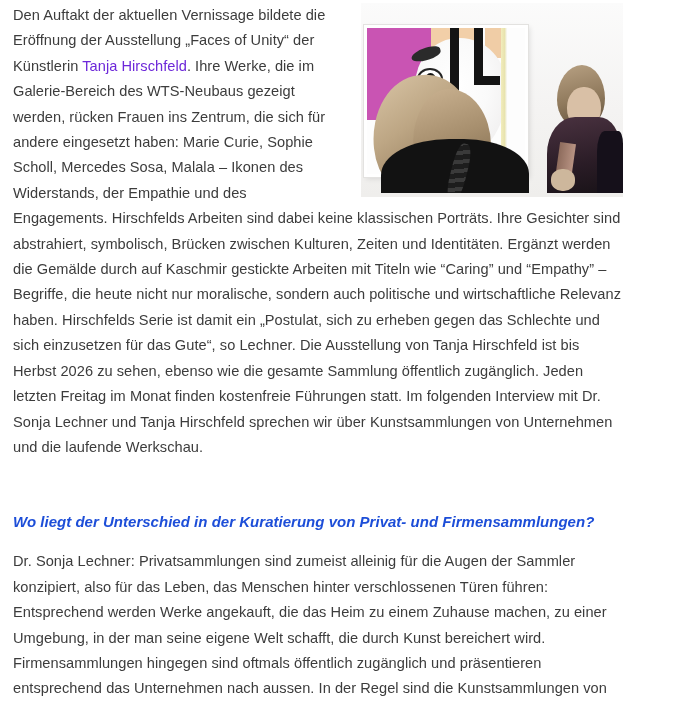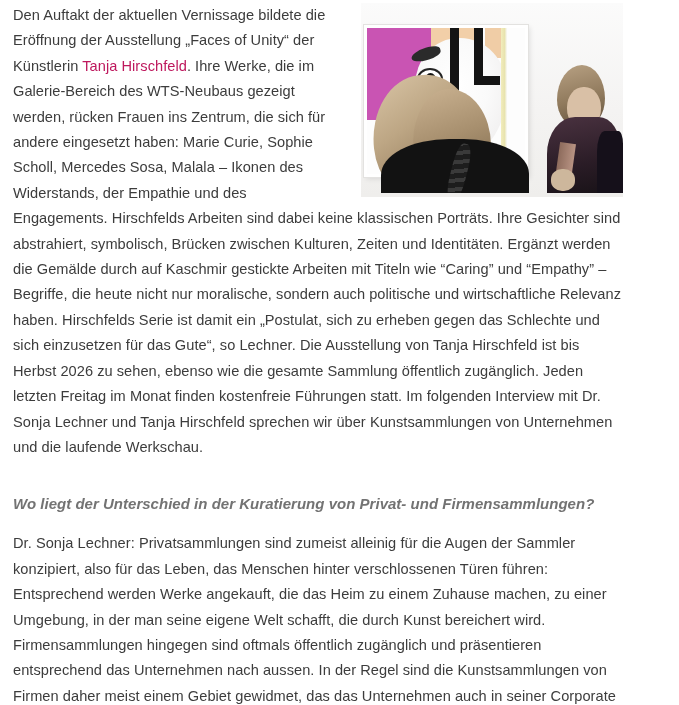--- a/index.html
+++ b/index.html
@@ -185,30 +185,30 @@
   
   p.body-text {
     margin: 0;
     font-size: 14.6px;
     line-height: 25.4px;
     letter-spacing: .05px;
     color: #3c3c3c;
   }
   p.body-text.lead { padding-top: 3px; }
   .link-accent {
-    color: #be185d;
+    color: #6d28d9;
     text-decoration: none;
   }
   h3.question {
-    margin: 33px 0 16px 0;
+    margin: 51px 0 16px 0;
     font-size: 15px;
     line-height: 22px;
     font-weight: bold;
     font-style: italic;
-    color: #737373;
+    color: #1d4ed8;
     letter-spacing: .02px;
   }
   .answer { margin-top: 0; }
 </style>
 </head>
 <body>
 
 <div class="page">
 
   <figure class="photo-figure">

